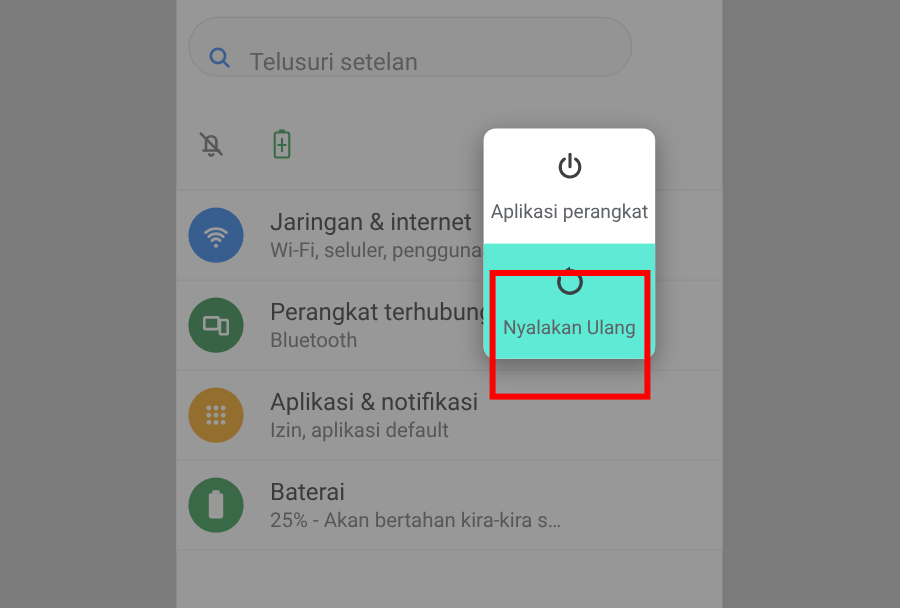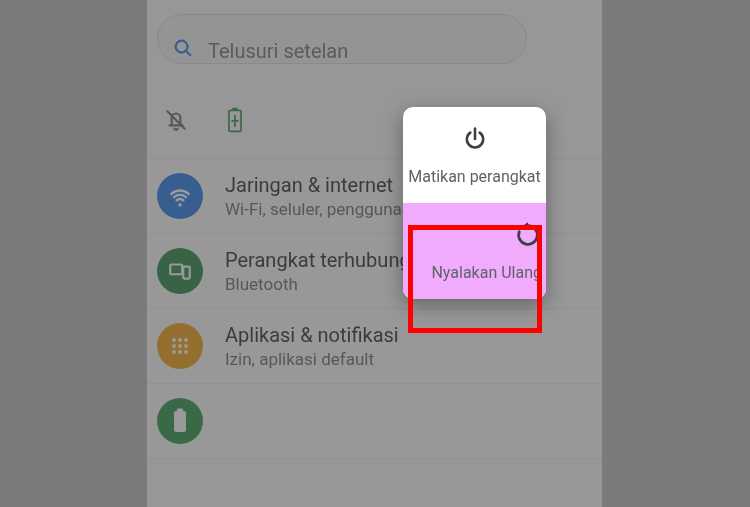--- a/index.html
+++ b/index.html
@@ -107,22 +107,21 @@
   }
   .pm-item {
     display: flex;
     flex-direction: column;
     align-items: center;
     justify-content: center;
     padding: 18px 4px 16px 4px;
     text-align: center;
   }
   .pm-item.sel {
-    background: #f0abfc;
-    align-items: flex-end;
+    background: #5eead4;
   }
   .pm-label {
     margin-top: 10px;
     font-size: 16px;
     color: #5f6368;
     line-height: 1.25;
   }
   .highlight-box {
     position: absolute;
     left: 408px;
@@ -217,37 +216,41 @@
       </div>
     </div>
 
     <div class="row">
       <div class="circ" style="background:#1e8e3e">
         <svg width="16" height="26" viewBox="0 0 16 26" fill="#fff">
           <rect x="2" y="3" width="12" height="21" rx="2"></rect>
           <rect x="5" y="0.5" width="6" height="3" rx="1"></rect>
         </svg>
       </div>
+      <div class="row-text">
+        <div class="row-title">Baterai</div>
+        <div class="row-sub">25% - Akan bertahan kira-kira s…</div>
+      </div>
     </div>
 
   </div>
 </div>
 
 <div class="scrim"></div>
 
 <div class="power-menu">
 
   <div class="pm-item">
     <span>
       <svg width="28" height="28" viewBox="0 0 24 24" fill="none" stroke="#3c4043" stroke-width="2.2" stroke-linecap="round">
         <path d="M8 6.5 a7 7 0 1 0 8 0"></path>
         <line x1="12" y1="3" x2="12" y2="12"></line>
       </svg>
     </span>
-    <div class="pm-label">Matikan perangkat</div>
+    <div class="pm-label">Aplikasi perangkat</div>
   </div>
 
   <div class="pm-item sel">
     <span>
       <svg width="28" height="28" viewBox="0 0 24 24" fill="none" stroke="#3c4043" stroke-width="2.4" stroke-linecap="round">
         <path d="M12 4 a8 8 0 1 1 -7.5 5.2"></path>
         <polyline points="12,1 12,6 7.5,4" fill="#3c4043" stroke="none"></polyline>
       </svg>
     </span>
     <div class="pm-label">Nyalakan Ulang</div>

